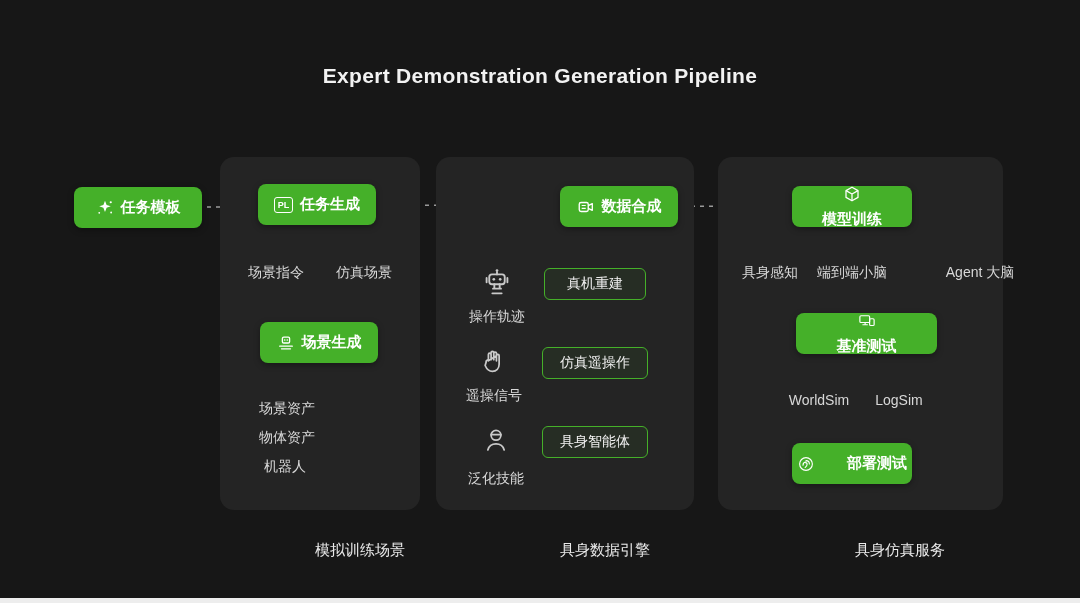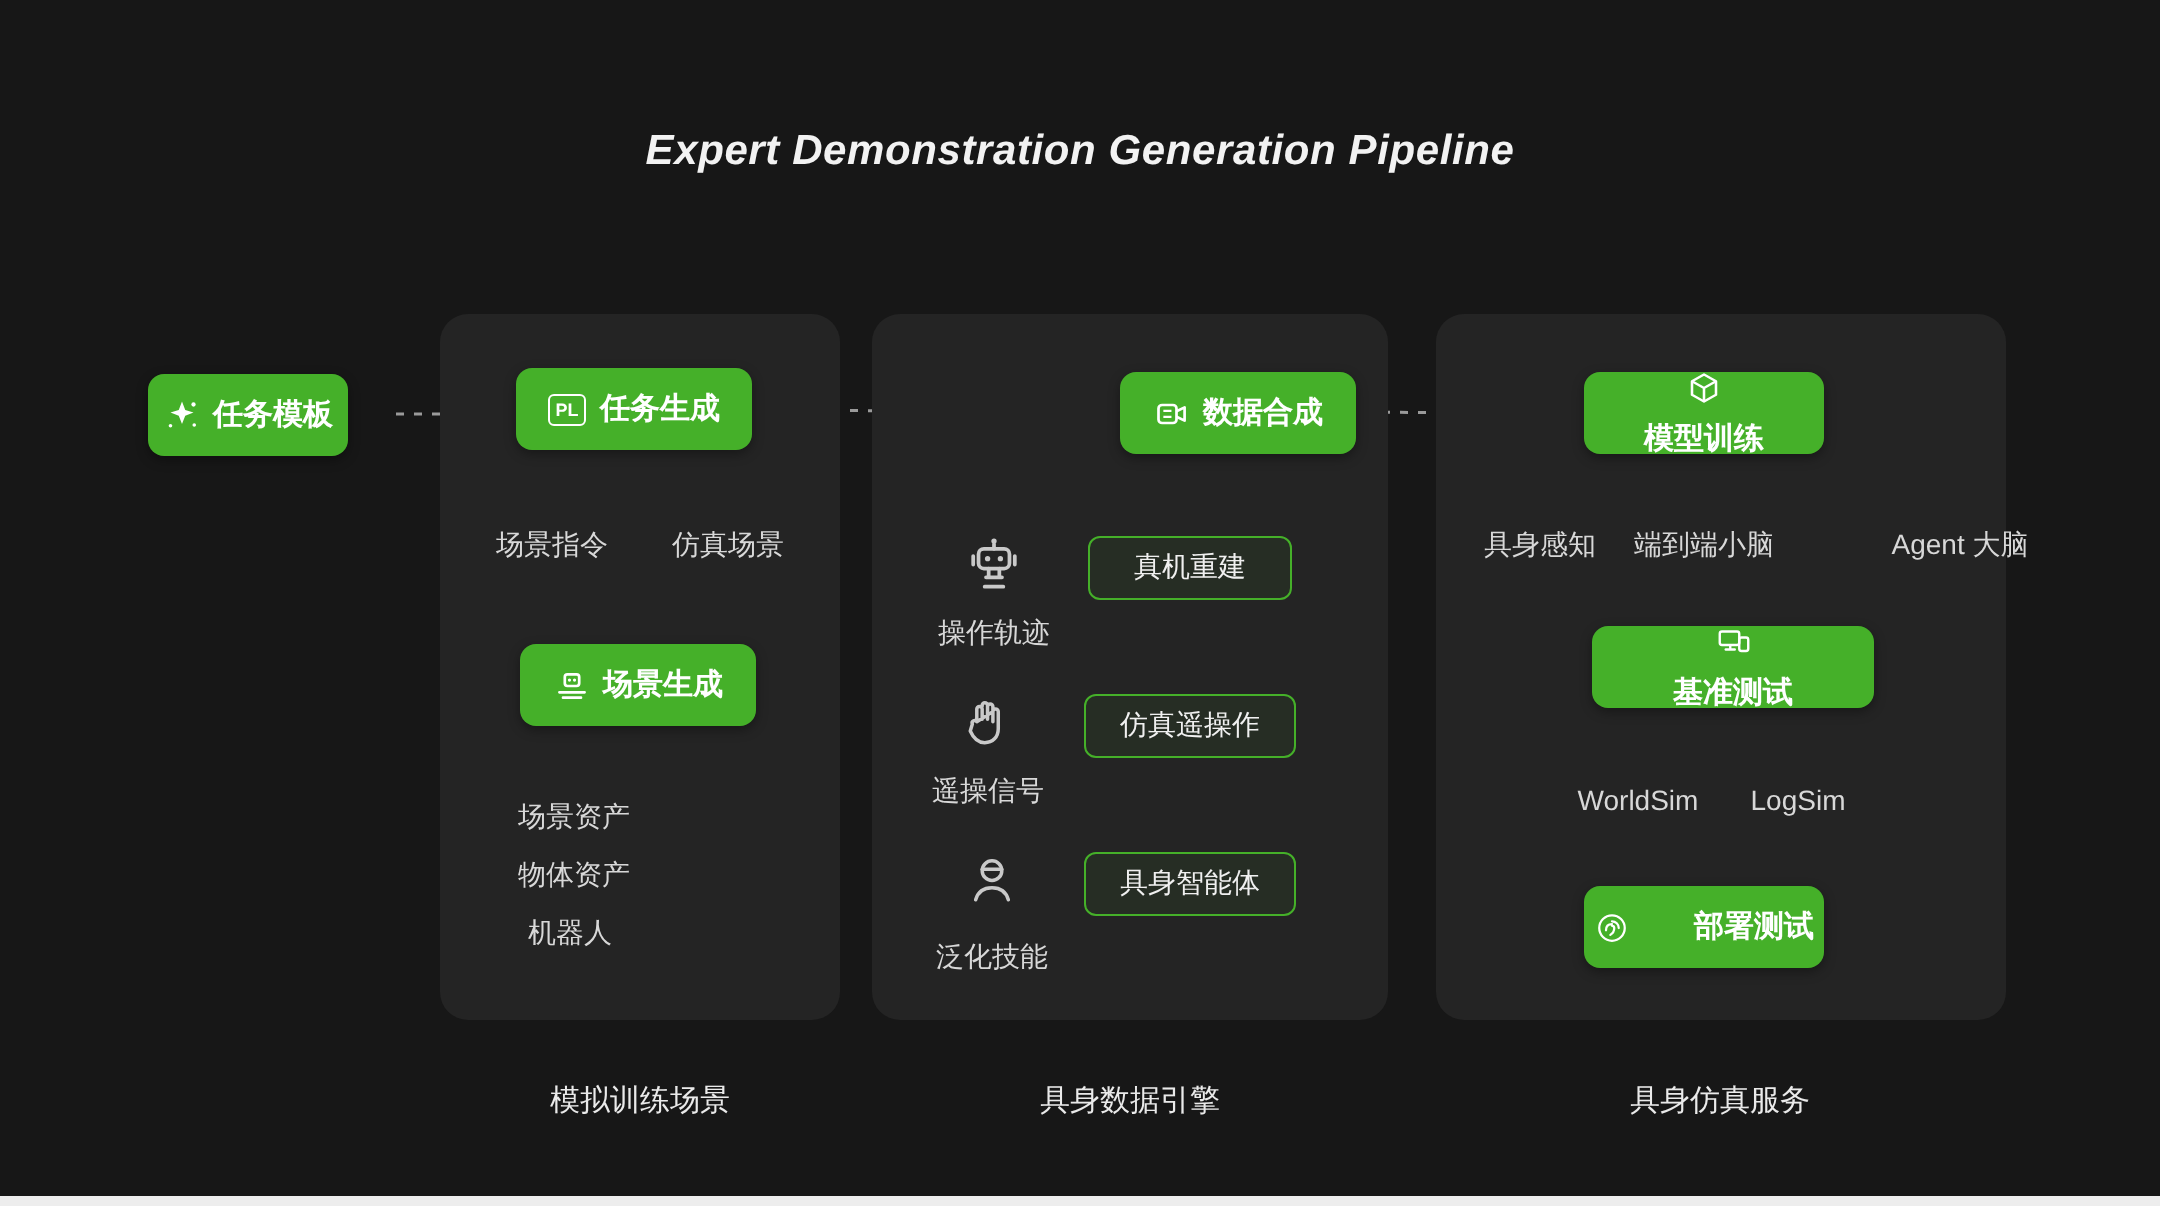--- a/index.html
+++ b/index.html
@@ -1,31 +1,31 @@
 <!DOCTYPE html>
 <html><head>
 <meta charset="utf-8">
 <style>
   html,body{margin:0;padding:0;background:#fff;}
   .stage{position:relative;width:1080px;height:603px;background:#171717;overflow:hidden;
          font-family:"Liberation Sans","DejaVu Sans",sans-serif;}
   .title{position:absolute;left:540px;top:64px;transform:translateX(-50%);
-         color:#f2f2f2;font-size:21px;font-weight:700;letter-spacing:.3px;white-space:nowrap;font-style:italic;}
+         color:#f2f2f2;font-size:21px;font-weight:700;letter-spacing:.3px;white-space:nowrap;}
   .panel{position:absolute;top:157px;height:353px;background:#242424;border-radius:14px;}
   .pill{position:absolute;display:flex;align-items:center;justify-content:center;gap:7px;
         background:#45b029;color:#fff;border-radius:8px;font-size:15px;font-weight:700;
         white-space:nowrap;box-shadow:0 2px 6px rgba(0,0,0,.35);}
   .pill svg{flex:0 0 auto;}
   .obox{position:absolute;display:flex;align-items:center;justify-content:center;
         border:1px solid #45b029;border-radius:6px;color:#f0f0f0;font-size:14px;
         background:rgba(69,176,41,.07);white-space:nowrap;}
   .lbl{position:absolute;color:#d8d8d8;font-size:14px;line-height:20px;white-space:nowrap;
        transform:translateX(-50%);}
   .caption{position:absolute;top:541px;transform:translateX(-50%);color:#eaeaea;
-           font-size:15px;white-space:nowrap;}
+           font-size:15px;white-space:nowrap;margin-left:40px;}
   .gicon{position:absolute;color:#c9c9c9;display:flex;align-items:center;justify-content:center;}
   .pl-badge{display:inline-flex;align-items:center;justify-content:center;
             border:1.5px solid #fff;border-radius:3px;font-size:9px;font-weight:700;
             width:17px;height:14px;}
   .connectors{position:absolute;left:0;top:0;pointer-events:none;}
   .bottom-strip{position:absolute;left:0;bottom:0;width:100%;height:5px;background:#ededed;}
 </style>
 </head>
 <body>
 
@@ -66,21 +66,21 @@
       <line x1="794" y1="288" x2="832" y2="306" marker-end="url(#arr)"></line>
       <line x1="860" y1="288" x2="853" y2="306" marker-end="url(#arr)"></line>
       <line x1="938" y1="288" x2="882" y2="306" marker-end="url(#arr)"></line>
       <line x1="840" y1="358" x2="826" y2="382" marker-end="url(#arr)"></line>
       <line x1="868" y1="358" x2="892" y2="382" marker-end="url(#arr)"></line>
       <line x1="824" y1="414" x2="841" y2="437" marker-end="url(#arr)"></line>
       <line x1="896" y1="414" x2="869" y2="437" marker-end="url(#arr)"></line>
     </g>
   </svg>
 
-  <div class="pill" style="left:74px;top:187px;width:100px;height:41px;">
+  <div class="pill" style="left:74px;top:187px;width:128px;height:41px;">
     <svg width="18" height="18" viewBox="0 0 20 20">
       <path d="M10 2l1.8 4.6L16.4 8l-4.6 1.8L10 14.4 8.2 9.8 3.6 8l4.6-1.4z" fill="#fff"></path>
       <circle cx="16.4" cy="3.6" r="1.2" fill="#fff"></circle>
       <circle cx="16.8" cy="15" r="1" fill="#fff"></circle>
       <circle cx="3.6" cy="15.4" r="1" fill="#fff"></circle>
     </svg>
     <span>任务模板</span>
   </div>
 
   <div class="panel" style="left:220px;width:200px;"></div>

